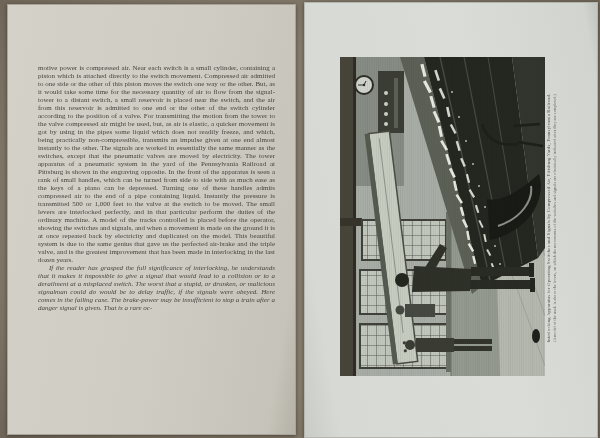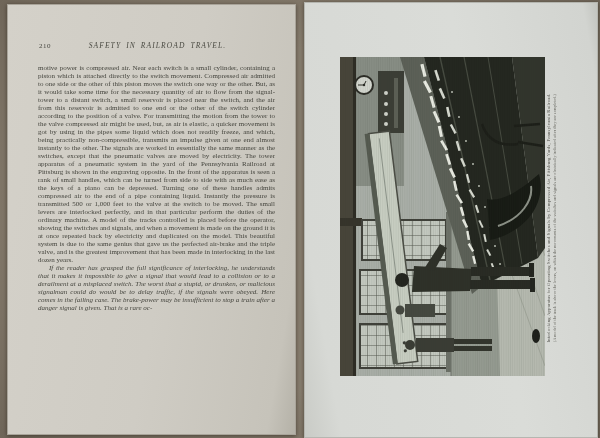--- a/index.html
+++ b/index.html
@@ -47,24 +47,20 @@
   }
   #caption-title{display:block;font-size:4.6px;line-height:6px;letter-spacing:.25px;white-space:nowrap;}
   #caption-note{display:block;font-size:4px;line-height:5px;letter-spacing:.1px;color:#63635c;white-space:nowrap;}
 </style>
 </head>
 <body>
 
 <div id="stage">
 
   <div id="left-page" class="page">
-    <div id="left-header">
-      <span id="page-number">210</span>
-      <span id="running-header">SAFETY IN RAILROAD TRAVEL.</span>
-    </div>
     <div id="body-text">
       <p>motive power is compressed air.  Near each switch is a small cylinder, containing a piston which is attached directly to the switch movement.  Compressed air admitted to one side or the other of this piston moves the switch one way or the other.  But, as it would take some time for the necessary quantity of air to flow from the signal-tower to a distant switch, a small reservoir is placed near the switch, and the air from this reservoir is admitted to one end or the other of the switch cylinder according to the position of a valve.  For transmitting the motion from the tower to the valve compressed air might be used, but, as air is elastic, a quicker movement is got by using in the pipes some liquid which does not readily freeze, and which, being practically non-compressible, transmits an impulse given at one end almost instantly to the other.  The signals are worked in essentially the same manner as the switches, except that the pneumatic valves are moved by electricity.  The tower apparatus of a pneumatic system in the yard of the Pennsylvania Railroad at Pittsburg is shown in the engraving opposite.  In the front of the apparatus is seen a rank of small handles, which can be turned from side to side with as much ease as the keys of a piano can be depressed.  Turning one of these handles admits compressed air to the end of a pipe containing liquid.  Instantly the pressure is transmitted 500 or 1,000 feet to the valve at the switch to be moved.  The small levers are interlocked perfectly, and in that particular perform the duties of the ordinary machine.  A model of the tracks controlled is placed before the operator, showing the switches and signals, and when a movement is made on the ground it is at once repeated back by electricity and duplicated on the model.  This beautiful system is due to the same genius that gave us the perfected air-brake and the triple valve, and is the greatest improvement that has been made in interlocking in the last dozen years.</p>
       <p>If the reader has grasped the full significance of interlocking, he understands that it makes it impossible to give a signal that would lead to a collision or to a derailment at a misplaced switch.  The worst that a stupid, or drunken, or malicious signalman could do would be to delay traffic, if the signals were obeyed.  Here comes in the failing case.  The brake-power may be insufficient to stop a train after a danger signal is given.  That is a rare oc-</p>
     </div>
   </div>
 
   <div id="right-page" class="page">
 
     <div id="plate-area">
       <div id="plate-scene">

